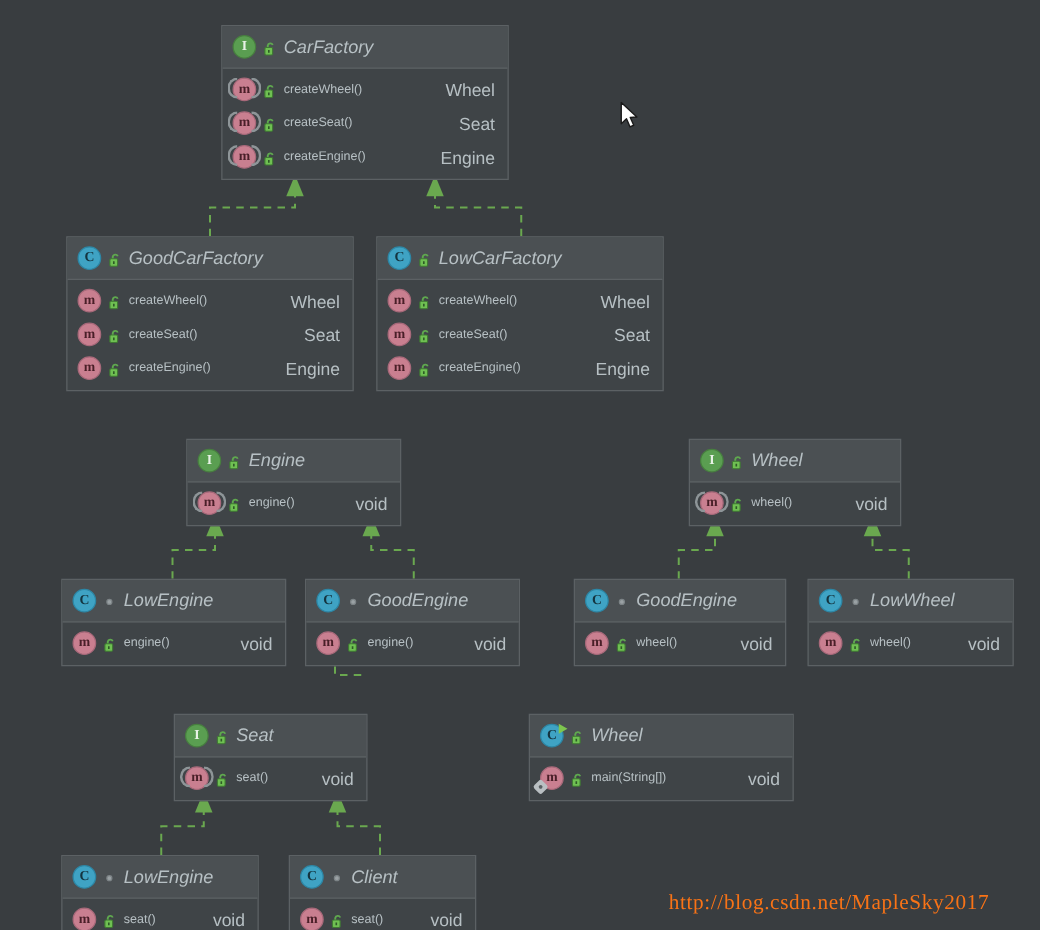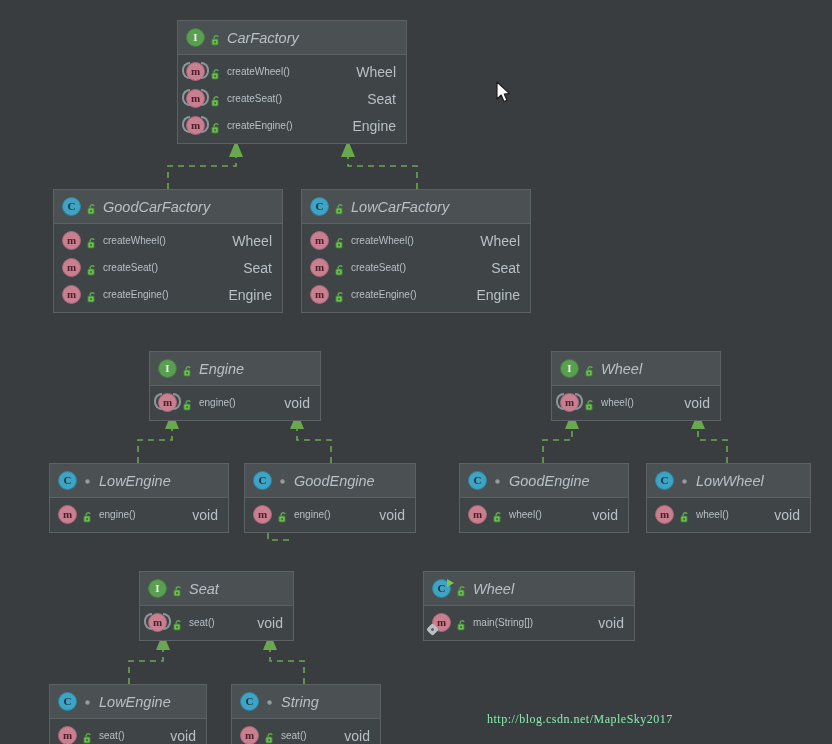--- a/index.html
+++ b/index.html
@@ -183,26 +183,27 @@
     position: absolute;
     left: 0; top: 0;
     width: 832px; height: 744px;
     z-index: 2;
     pointer-events: none;
   }
 
   
   .watermark {
     position: absolute;
-    color: #86efac;
+    color: #f97316;
     font-family: "Liberation Serif", serif;
-    font-size: 12px;
+    font-size: 17px;
     letter-spacing: 0.5px;
     white-space: nowrap;
     z-index: 3;
+    margin-left: 48px;
   }
 
   
   .cursor {
     position: absolute;
     z-index: 40;
     pointer-events: none;
   }
 </style>
 </head>
@@ -557,21 +558,21 @@
               </svg></span>
             <span class="member-name">seat()</span>
             <span class="member-type">void</span>
           </div>
         </div>
       </div>
       <div class="uml-node" style="left: 231px; top: 684px; width: 150px;">
         <div class="uml-header">
           <span class="ic ic-class">C</span>
           <span class="ic ic-package"></span>
-          <span class="node-title">String</span>
+          <span class="node-title">Client</span>
         </div>
         <div class="uml-body">
           <div class="uml-row">
             <span class="ic ic-method">m</span>
             <span class="ic ic-public"><svg width="11" height="12" viewBox="0 0 11 12">
                 <path d="M3.2,5.2 L3.2,3.4 A2.1,2.1 0 0 1 7.2,3.0" fill="none" stroke="#5fa84f" stroke-width="1.5"></path>
                 <rect x="0.9" y="5.0" width="6.2" height="6.0" rx="1" fill="#6fc052" stroke="#3f7a33" stroke-width="0.9"></rect>
                 <rect x="3.4" y="7.0" width="1.3" height="2.2" fill="#2f5a27"></rect>
               </svg></span>
             <span class="member-name">seat()</span>

